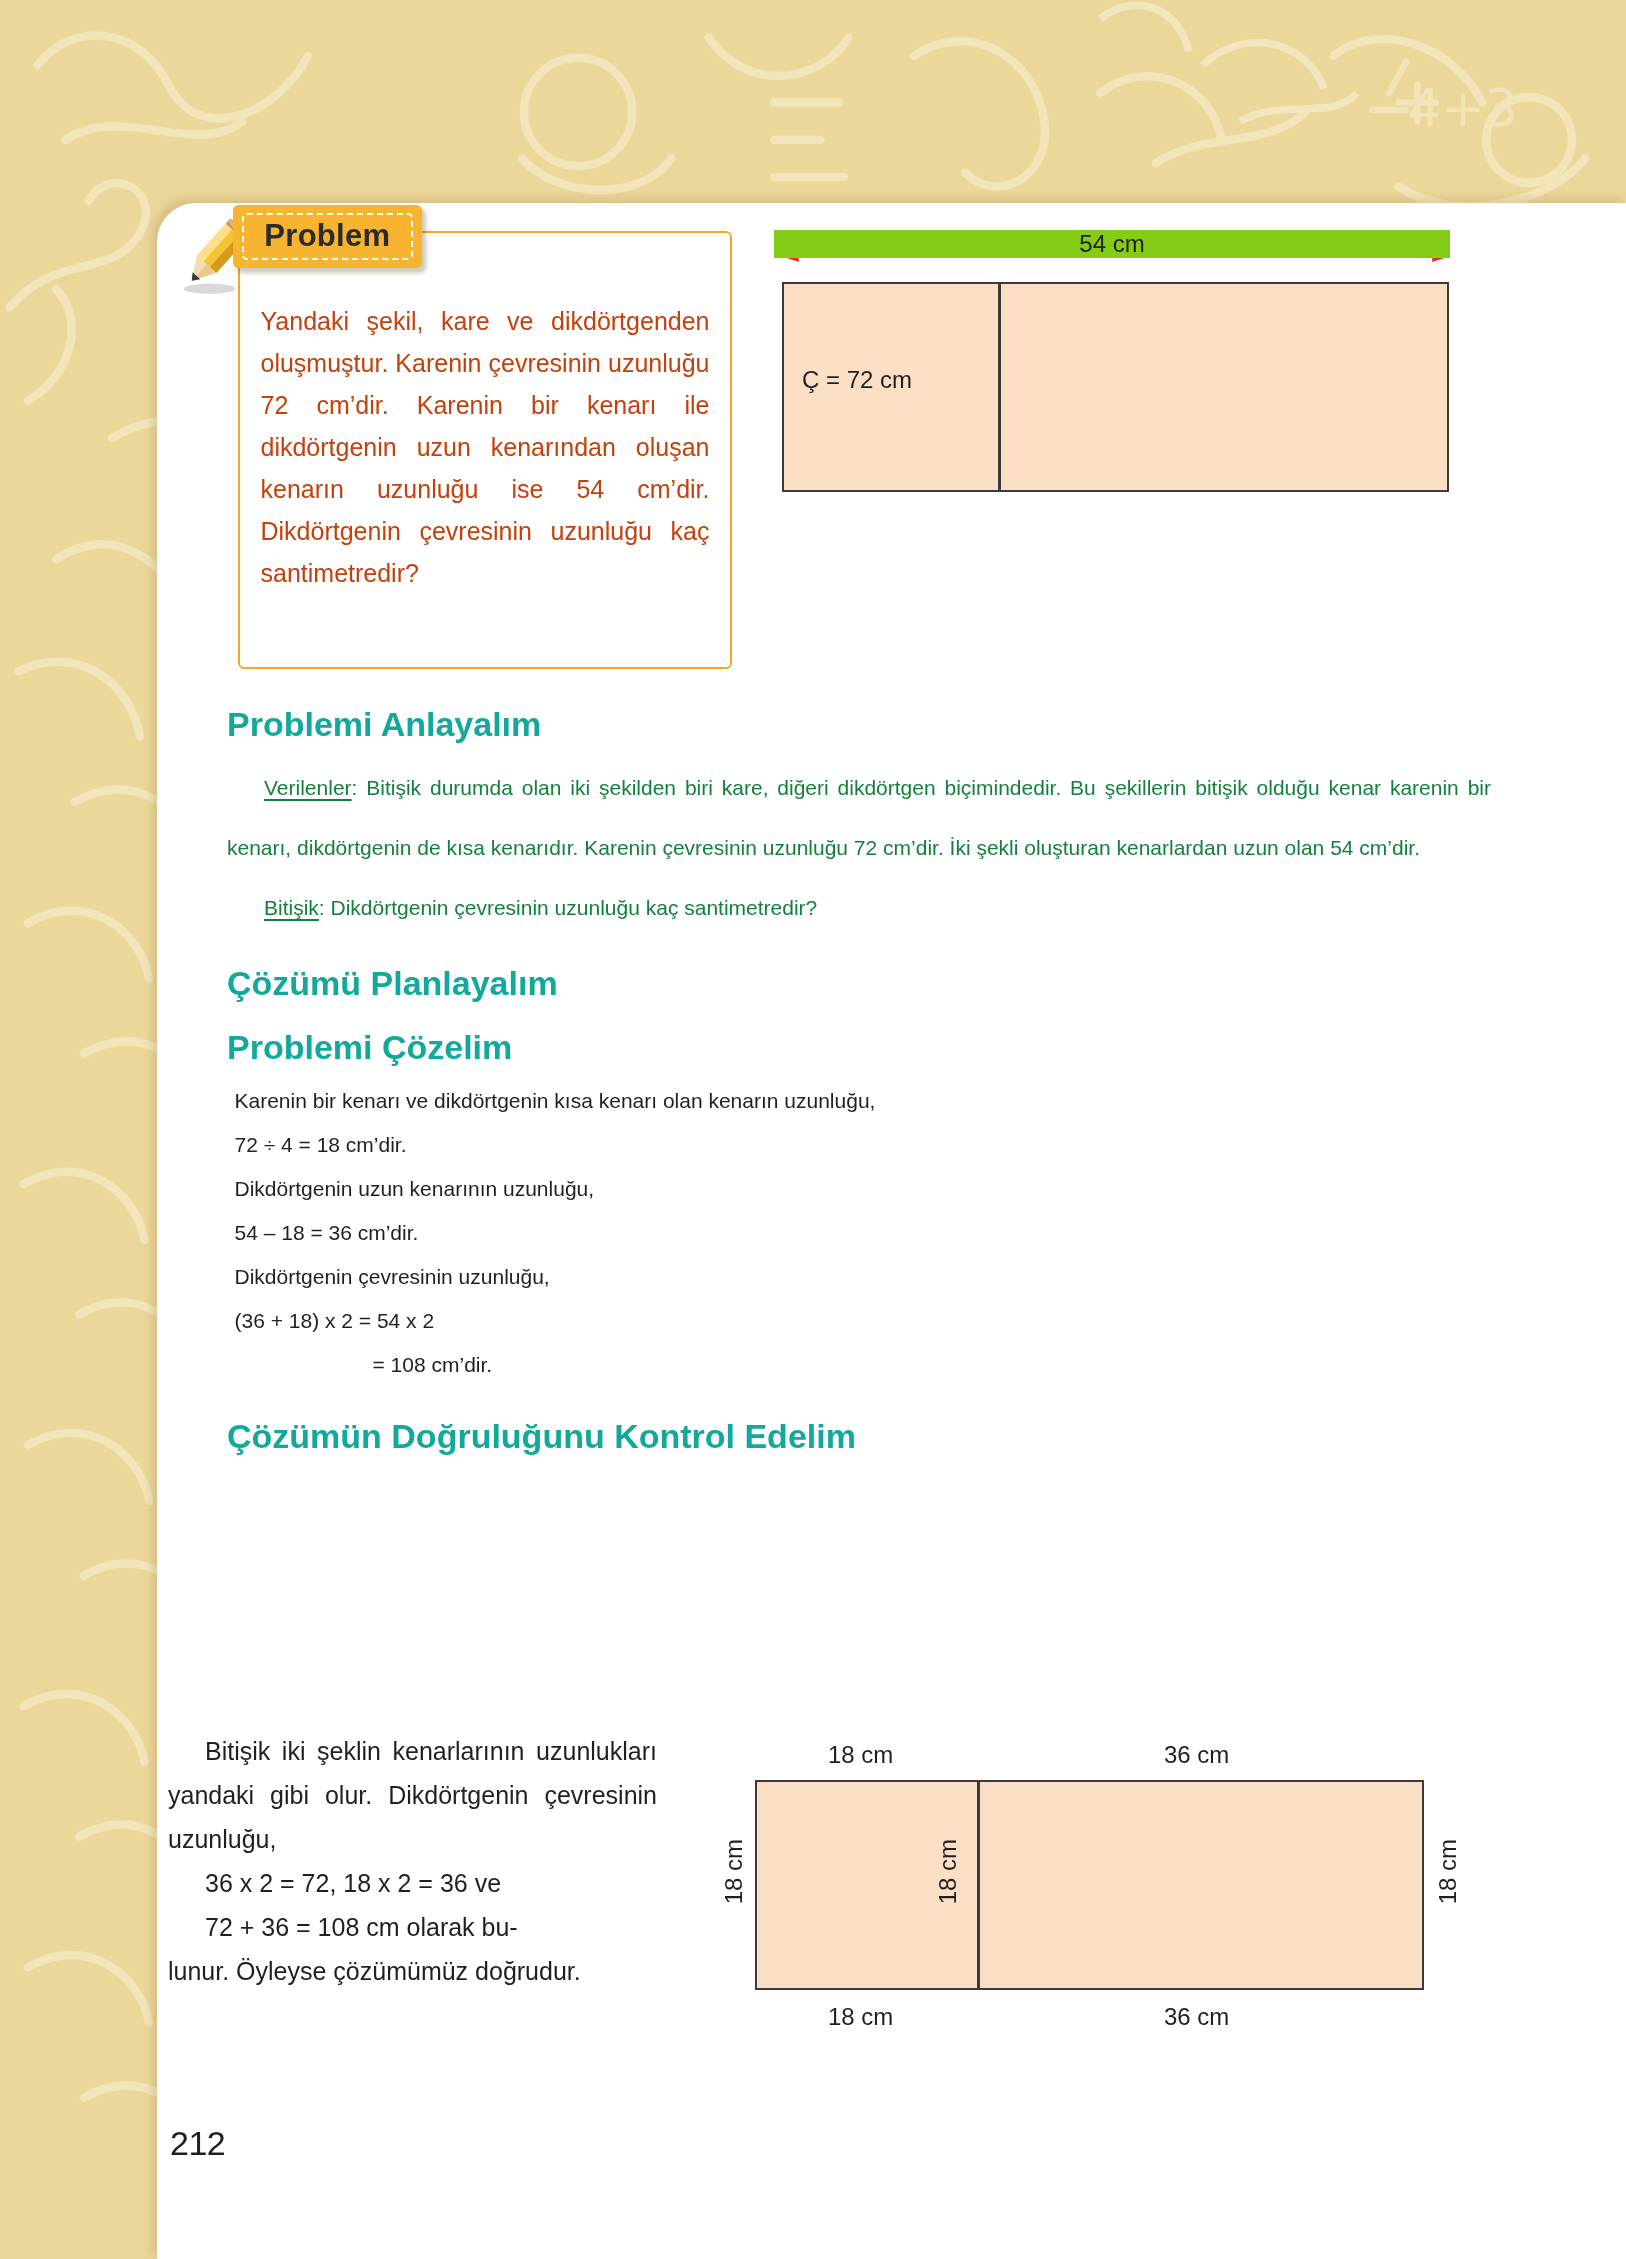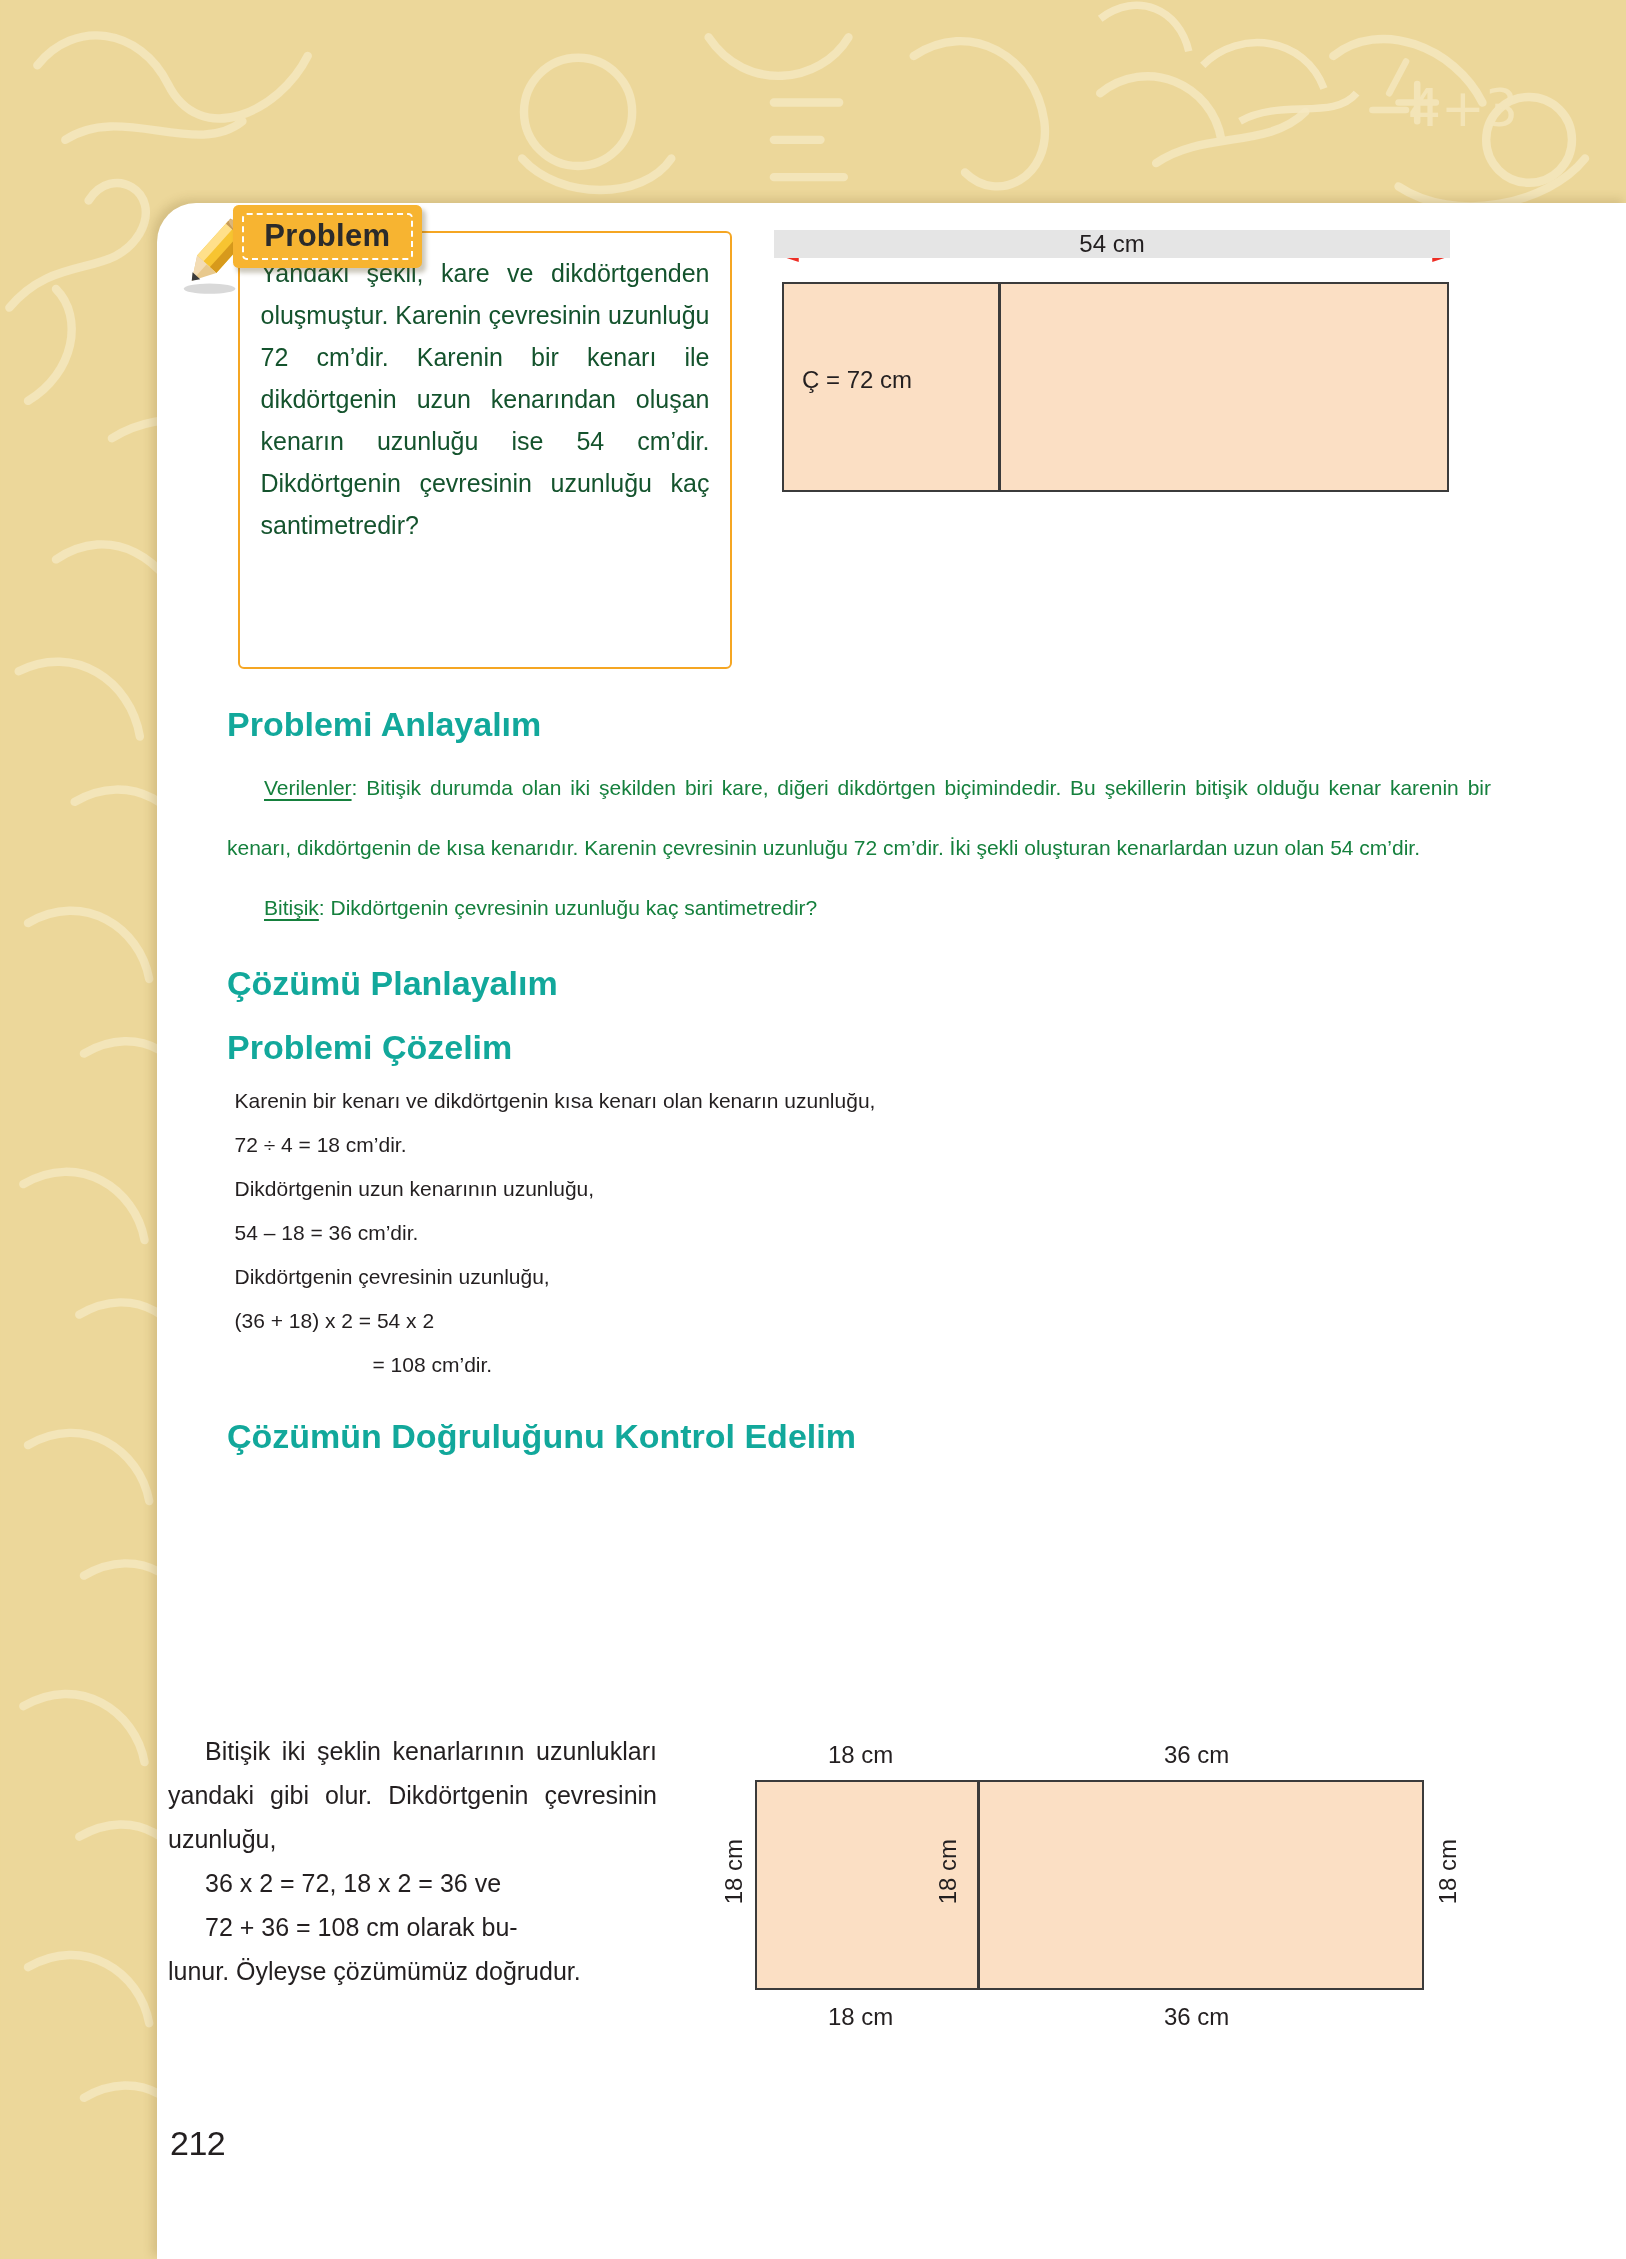--- a/index.html
+++ b/index.html
@@ -83,23 +83,24 @@
     left: 170px;
     top: 213px;
     width: 86px;
     height: 86px;
   }
 
   #problem-text {
     padding: 18.6px 20.5px 17px 20.5px;
     font-size: 25px;
     line-height: 42px;
-    color: #14532d;
+    color: #c2410c;
     text-align: justify;
     text-justify: inter-word;
+    margin-top: 48px;
   }
   #problem-text .first-line {
     text-indent: 183px;
   }
 
   
   .fig-label {
     font-size: 24px;
     color: #231f20;
     white-space: nowrap;
@@ -132,21 +133,21 @@
     width: 2.8px;
     height: 210px;
     background: #3b3b3b;
   }
   #fig-top-caption {
     position: absolute;
     left: 0;
     top: 5.6px;
     width: 676px;
     text-align: center;
-    background: #e5e5e5;
+    background: #84cc16;
     padding: 0 5.6px;
     z-index: 3;
   }
   #fig-top-dimline {
     position: absolute;
     left: 7.5px;
     top: 26px;
     width: 667px;
     height: 13px;
   }

